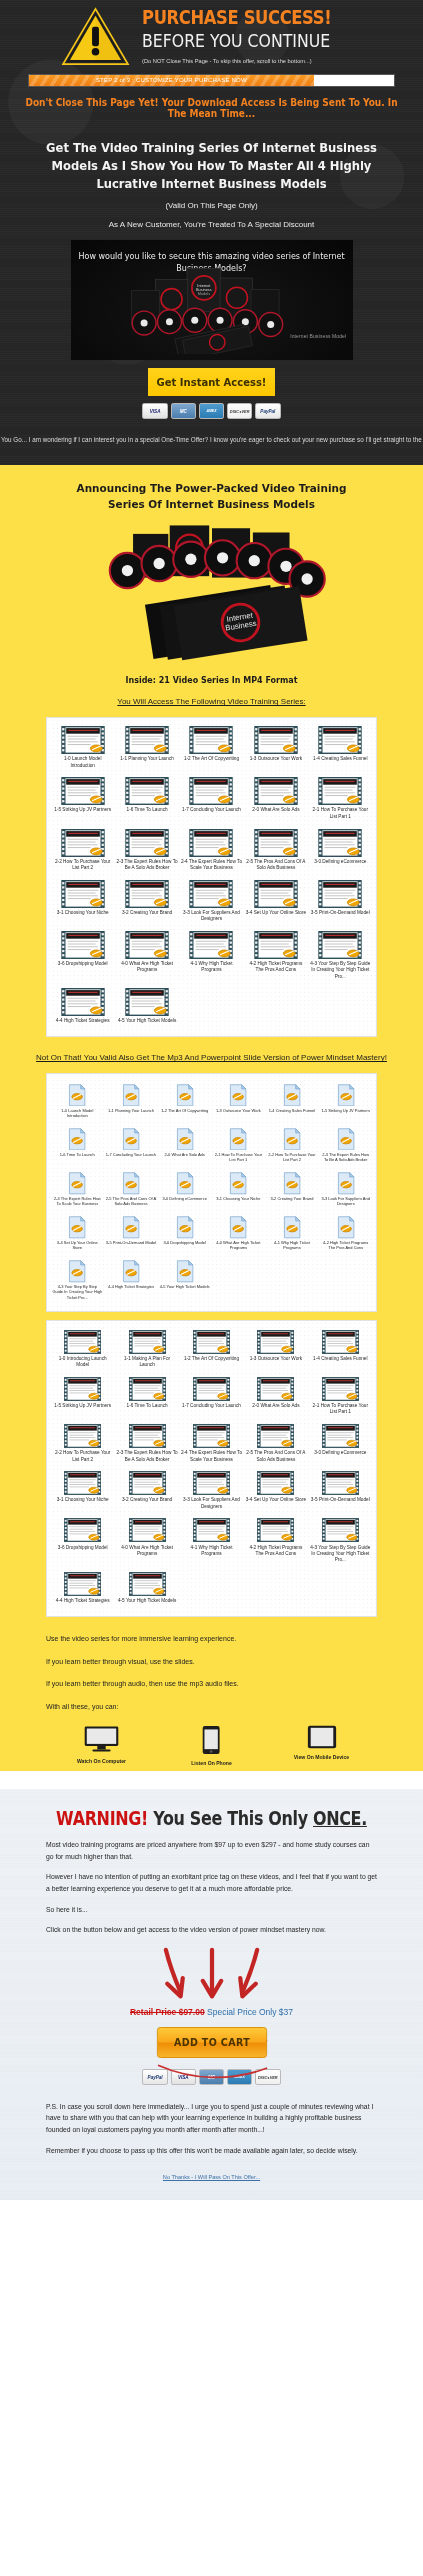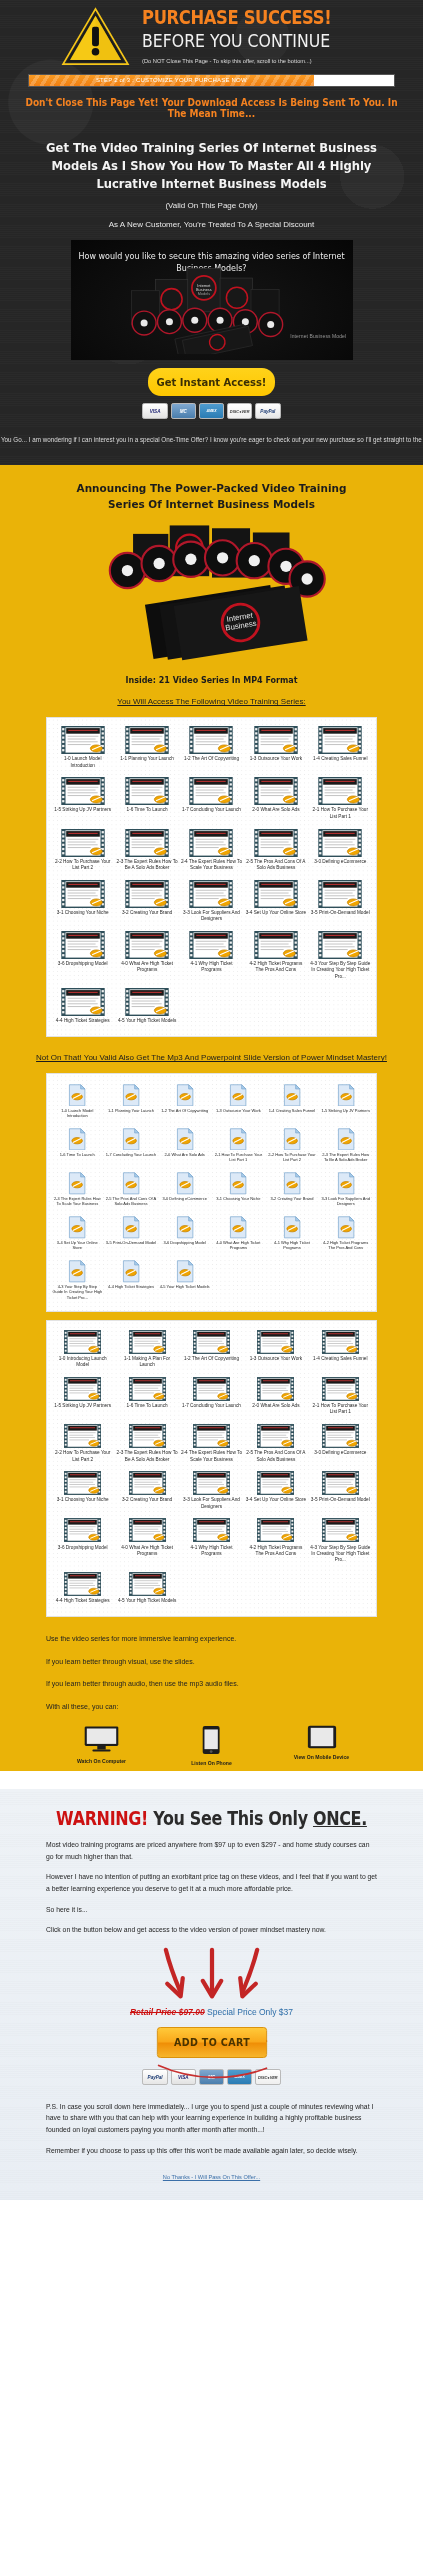--- a/index.html
+++ b/index.html
@@ -133,21 +133,21 @@
     font-size: 5px; color: #9a9a9a; letter-spacing: 0.1px;
   }
   .prodstack { position:absolute; left:0; right:0; bottom: 5.6px; height: 90px; }
 
   .cta-yellow {
     display:block;
     width: 127px;
     margin: 8.5px auto 0 auto;
     background: linear-gradient(#ffd21a, #fec700);
     border: none;
-    border-radius: 13px;
+    border-radius: 0;
     padding: 8.5px 0;
     font-family: "DejaVu Sans", sans-serif;
     font-weight: bold;
     font-size: 10px;
     color: #3b2f04;
     cursor: pointer;
   }
   .cards-row { display:flex; justify-content:center; gap:2.8px; margin-top: 7px; }
   .card-chip {
     width: 25.4px; height: 16px; border-radius: 2.1px;
@@ -169,21 +169,21 @@
     line-height: 1.6;
     margin: 15.5px auto 4.2px auto;
     width: 522px;
     position: relative;
     left: 50%;
     transform: translateX(-50%);
     white-space: normal;
   }
 
   
-  .white { background:#eab308; padding: 15.5px 0 4.2px 0; }
+  .white { background:#fde047; padding: 15.5px 0 4.2px 0; }
   .sec-h2 {
     text-align:center;
     font-family:"DejaVu Sans", sans-serif;
     font-weight:bold;
     font-size:11px;
     color:#1c1c1c;
     line-height:1.5;
     transform: scaleX(0.95);
   }
   .bundle-img { width: 296px; height: 141px; margin: 10px auto 0; display:block; }
@@ -240,21 +240,21 @@
     transform: scaleX(0.84);
     letter-spacing: -0.4px;
   }
   .warn-h .red { color:#cc1111; }
   .warn-h .u { text-decoration: underline; }
   .f-body { width: 331px; margin: 10px auto 0; font-size: 6.8px; color:#1f1f1f; line-height: 1.7; }
   .f-body p { margin-bottom: 9.2px; }
 
   .arrows { display:flex; justify-content:center; gap: 12.7px; margin: 11.3px auto 2.8px; }
   .price-line { text-align:center; font-size: 8.5px; margin-top: 4.2px; }
-  .price-old { color:#cc1111; font-weight:bold; text-decoration: line-through; font-style: italic; }
+  .price-old { color:#cc1111; font-weight:bold; text-decoration: line-through; }
   .price-new { color:#2e6ea8; }
 
   .cart-btn {
     display:block; margin: 10px auto 0;
     width: 116px; padding: 9.2px 0;
     border: 0.7px solid #d98f06;
     border-radius: 3.5px;
     background: linear-gradient(#ffc93a 0%, #f9a81a 48%, #ef8e06 52%, #f7b52b 100%);
     font-family:"DejaVu Sans", sans-serif;
     font-weight:bold; font-size: 10px; color:#4a3400;

